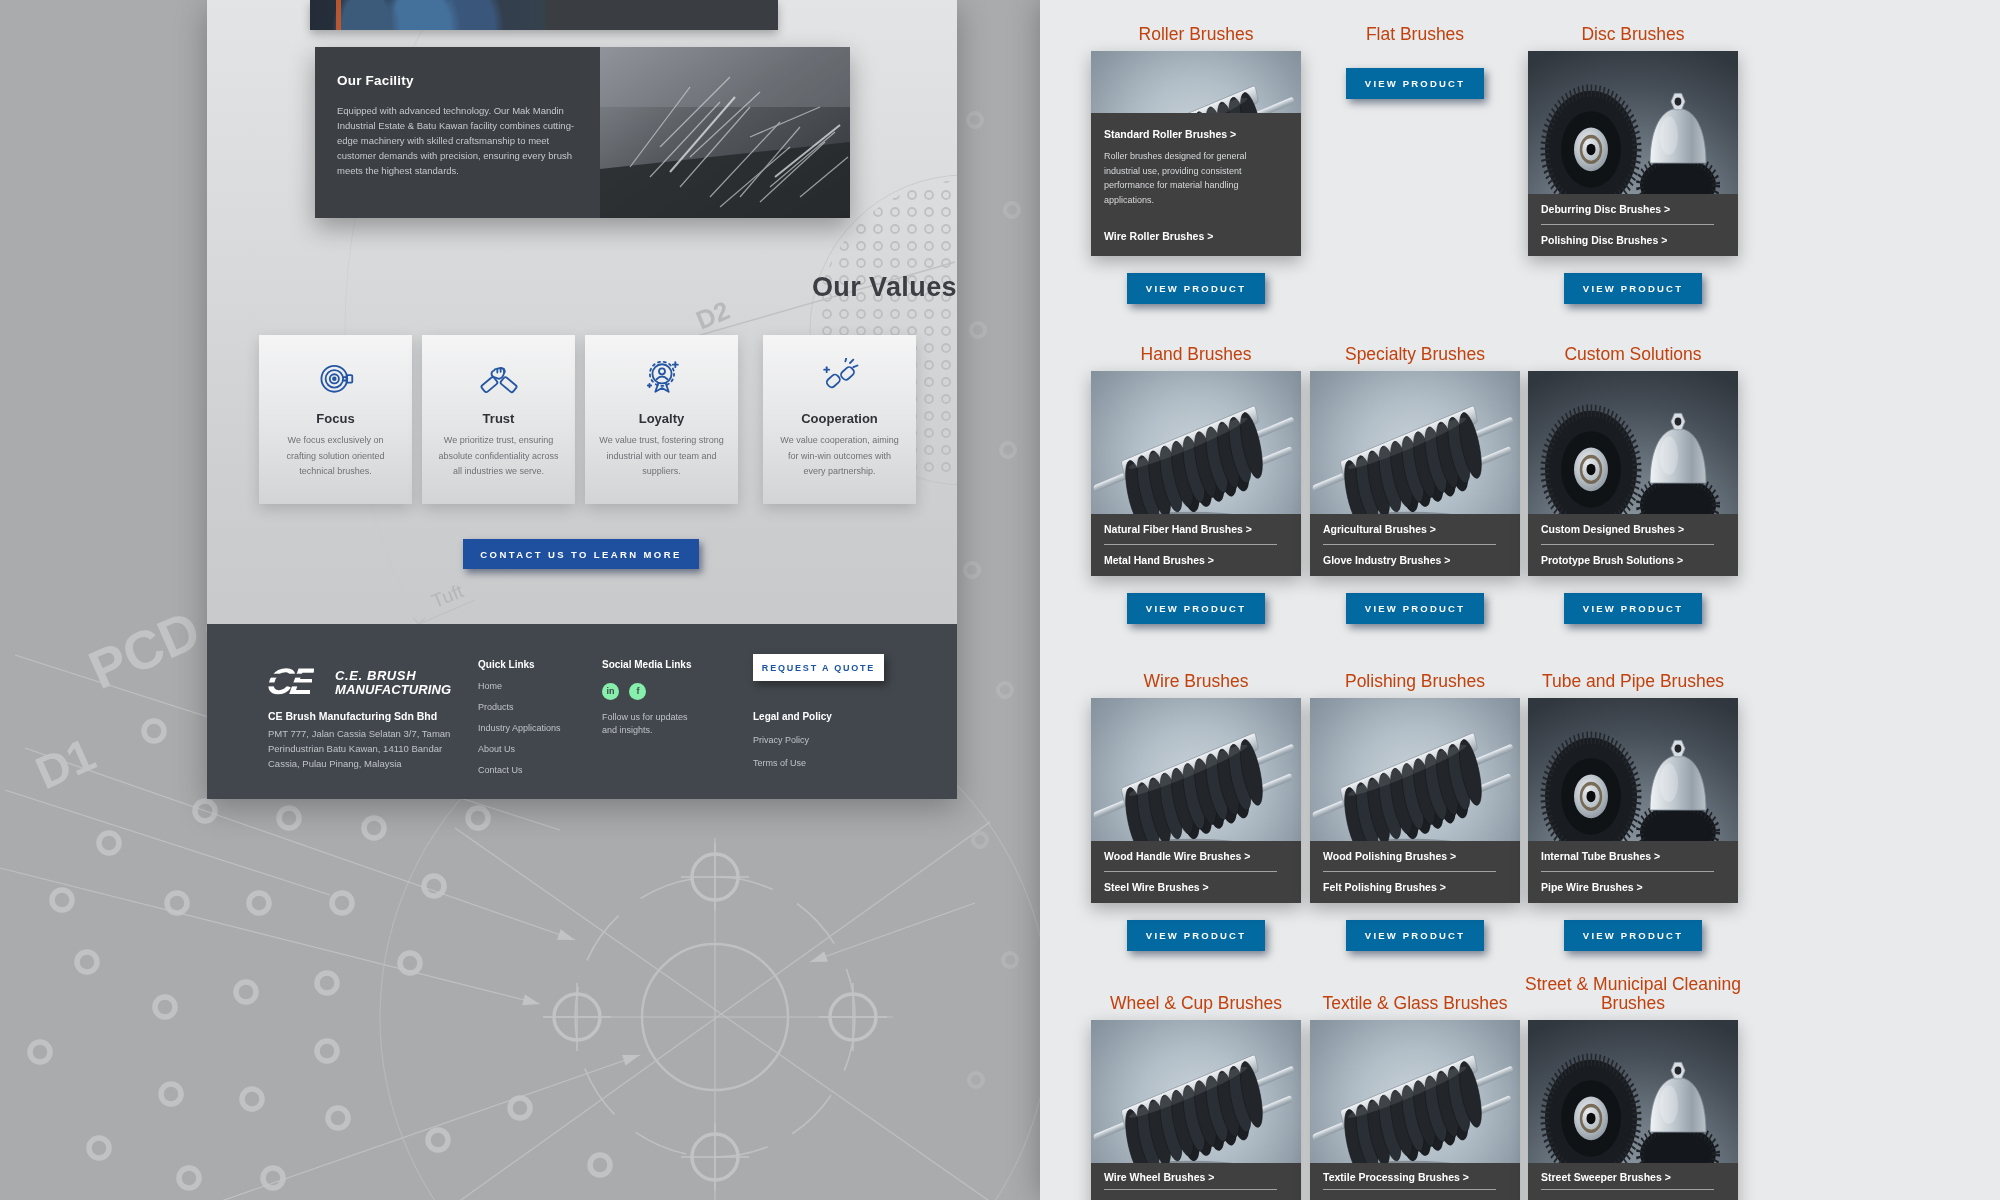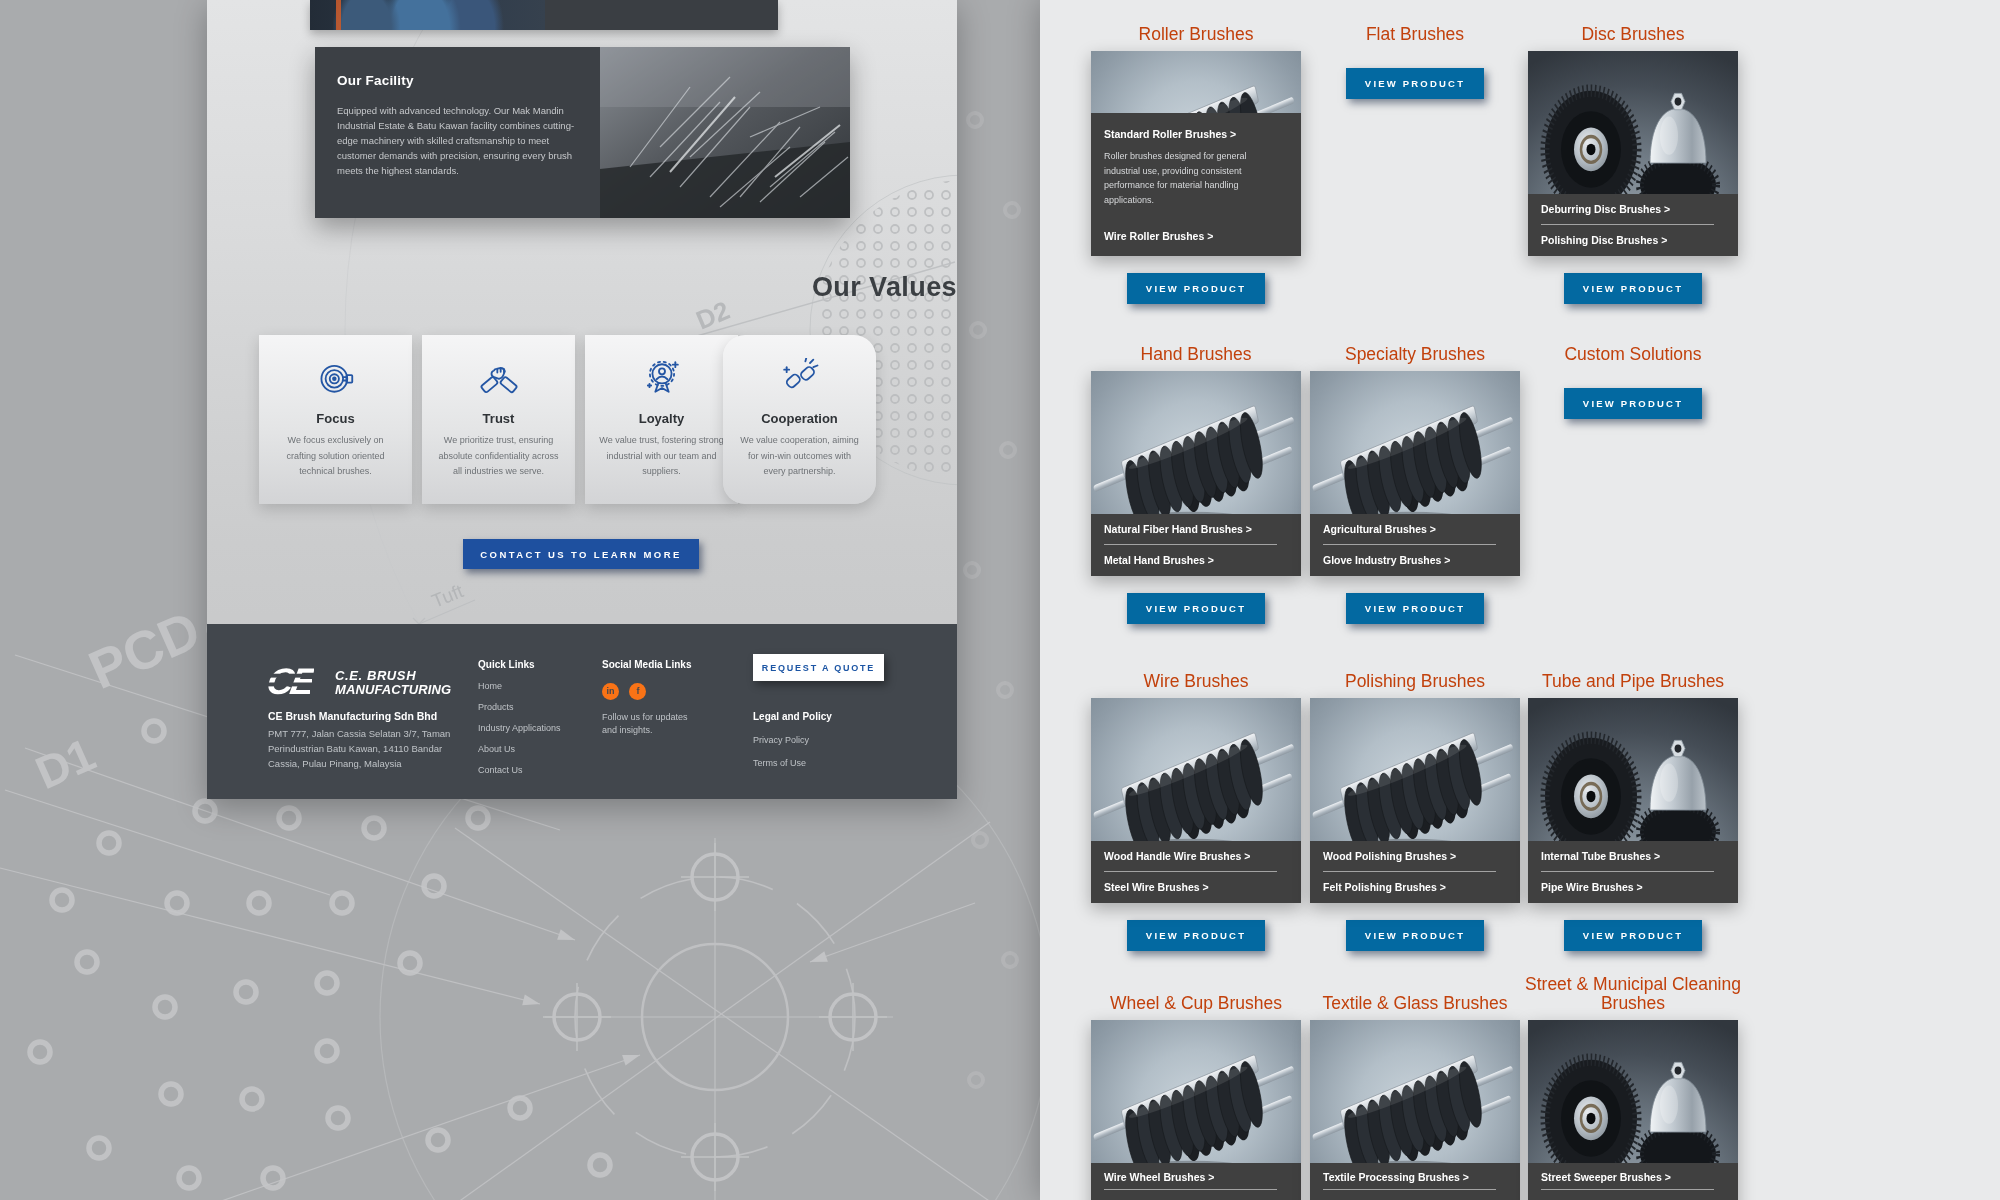--- a/index.html
+++ b/index.html
@@ -59,21 +59,21 @@
   .logo-text{position:absolute;left:128px;top:45px;color:#ffffff;font-style:italic;font-weight:bold;line-height:14px}
   .logo-l1{font-size:13px;letter-spacing:.6px}
   .logo-l2{font-size:13px;letter-spacing:.1px}
   .f-company{position:absolute;left:61px;top:86px;font-size:10.5px;font-weight:bold;color:#ffffff}
   .f-address{position:absolute;left:61px;top:102px;font-size:9.5px;line-height:15px;color:#bfc3c7}
   .f-col-title{font-size:10px;font-weight:bold;color:#ffffff}
   .f-quick{position:absolute;left:271px;top:35px}
   .f-quick a{display:block;margin-top:11px;font-size:9px;color:#bfc3c7;text-decoration:none}
   .f-social{position:absolute;left:395px;top:35px}
   .sicons{margin-top:10px}
-  .sicon{width:17px;height:17px;border-radius:50%;background:#f97316;color:#42474d;display:inline-flex;
+  .sicon{width:17px;height:17px;border-radius:50%;background:#86efac;color:#42474d;display:inline-flex;
     align-items:center;justify-content:center;font-size:9px;font-weight:bold;margin-right:6px;cursor:pointer}
   .f-follow{margin-top:11px;font-size:9px;line-height:13px;color:#bfc3c7}
   .f-right{position:absolute;left:546px;top:30px}
   .quote-btn{width:131px;height:27px;background:#ffffff;color:#1c55a4;font-size:9px;font-weight:bold;
     letter-spacing:1.8px;border:none;cursor:pointer;box-shadow:3px 4px 8px rgba(0,0,0,.38);font-family:inherit}
   .legal-title{margin-top:30px;font-size:10px;font-weight:bold;color:#ffffff}
   .f-right a{display:block;margin-top:13px;font-size:9px;color:#bfc3c7;text-decoration:none}
 
   
   .pgrid{position:absolute;left:0;top:0;width:960px;height:1200px}
@@ -415,21 +415,21 @@
   </div>
 
   <div class="vcard" style="left: 378px;">
     <svg class="vicon">
           <use href="#icon-loyalty"></use>
         </svg>
     <div class="vtitle">Loyalty</div>
     <div class="vdesc">We value trust, fostering strong industrial with our team and suppliers.</div>
   </div>
 
-  <div class="vcard" style="left: 516px; border-radius: 22px;">
+  <div class="vcard" style="left: 556px;">
     <svg class="vicon">
           <use href="#icon-coop"></use>
         </svg>
     <div class="vtitle">Cooperation</div>
     <div class="vdesc">We value cooperation, aiming for win-win outcomes with every partnership.</div>
   </div>
 </div>
 
   <button class="contact-btn">CONTACT US TO LEARN MORE</button>
 
@@ -539,20 +539,30 @@
             <div class="plink">Agricultural Brushes &gt;</div>
             <div class="pdiv"></div>
             <div class="plink">Glove Industry Brushes &gt;</div>
           </div>
     </div>
     <button class="pbtn">VIEW PRODUCT</button>
   </div>
 
   <div class="pcell" style="left: 488px; top: 371px;">
     <div class="ptitle">Custom Solutions</div>
+    <div class="pcard">
+      <svg class="pimg">
+            <use href="#img-disc"></use>
+          </svg>
+      <div class="pov">
+            <div class="plink">Custom Designed Brushes &gt;</div>
+            <div class="pdiv"></div>
+            <div class="plink">Prototype Brush Solutions &gt;</div>
+          </div>
+    </div>
     <button class="pbtn">VIEW PRODUCT</button>
   </div>
 
   <div class="pcell" style="left: 51px; top: 698px;">
     <div class="ptitle">Wire Brushes</div>
     <div class="pcard">
       <svg class="pimg">
             <use href="#img-roller"></use>
           </svg>
       <div class="pov">

